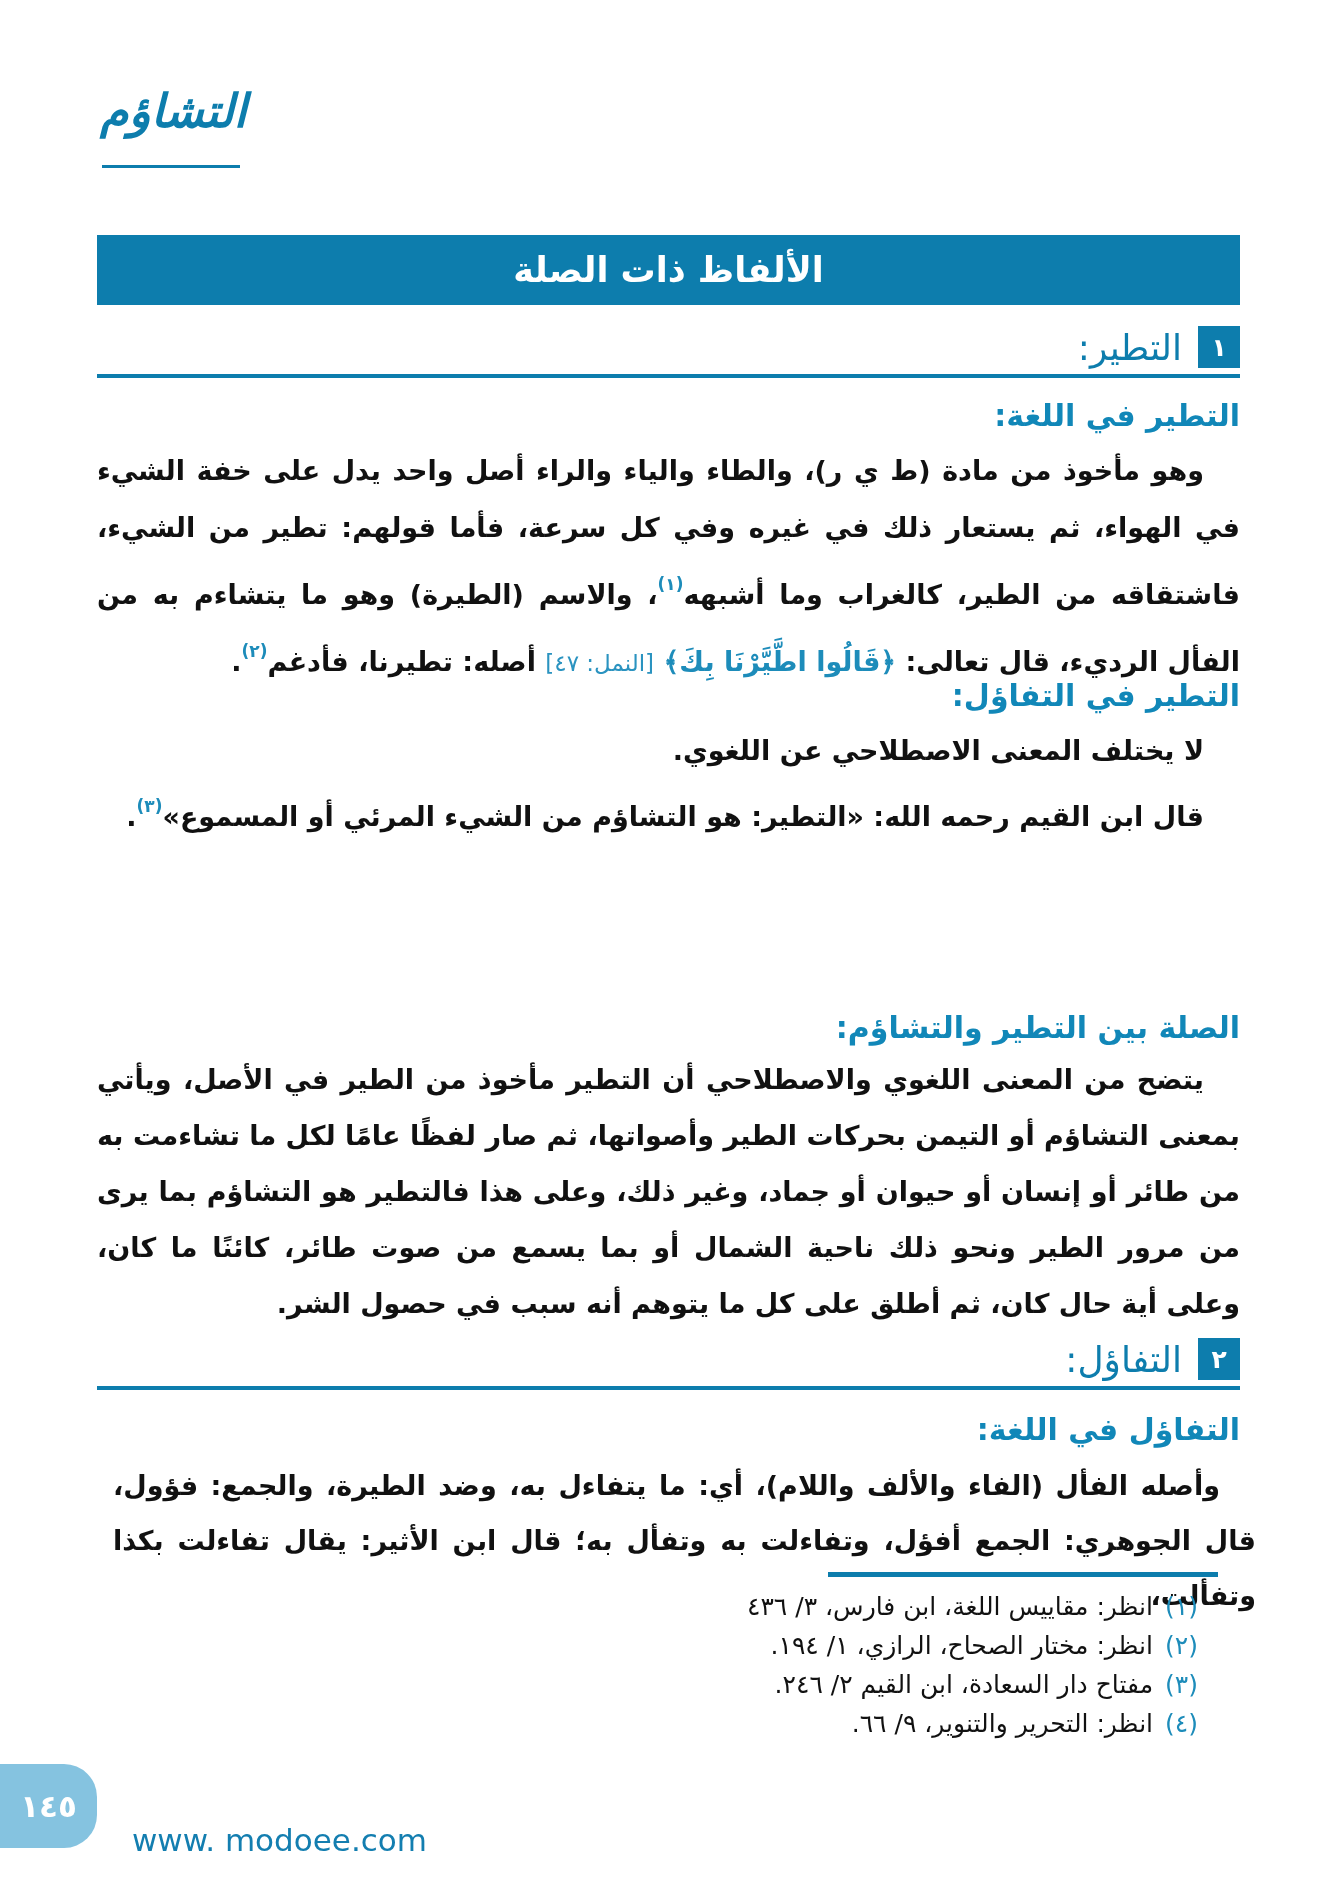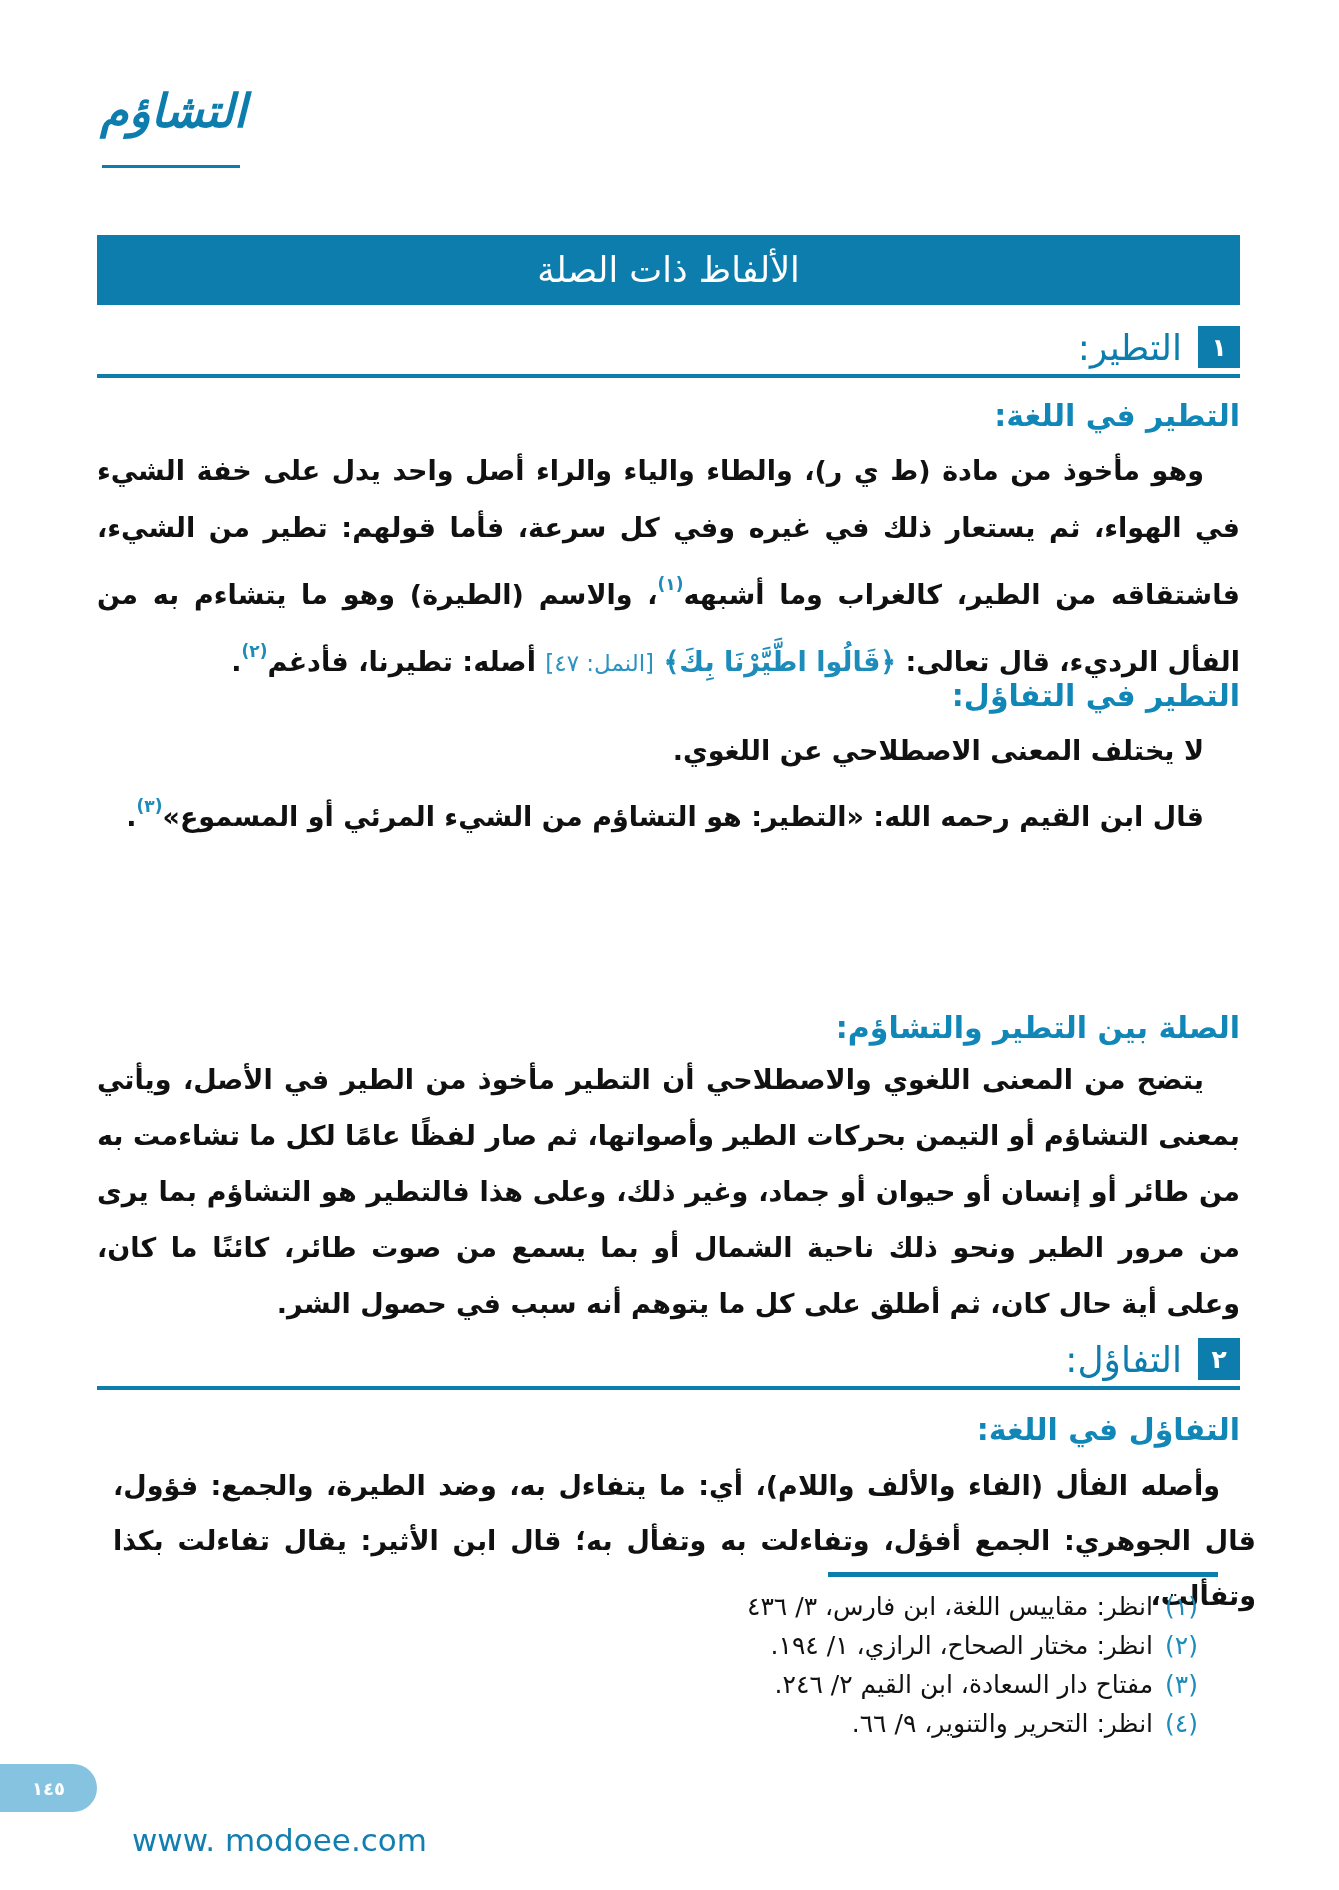--- a/index.html
+++ b/index.html
@@ -15,21 +15,21 @@
     direction:rtl; letter-spacing:-1px;
   }
   .header-underline {
     position:absolute; top:165px; left:102px; width:138px; height:3px;
     background:#0d7dad;
   }
   
   .title-bar {
     position:absolute; top:235px; left:97px; width:1143px; height:70px;
     background:#0d7dad; color:#ffffff; display:flex; align-items:center;
-    justify-content:center; font-size:35px; font-weight:normal; direction:rtl;
+    justify-content:center; font-size:35px; font-weight:bold; direction:rtl;
   }
   
   .section-row {
     position:absolute; right:99px; display:flex; flex-direction:row;
     direction:rtl; align-items:center; gap:16px; height:44px;
   }
   .section-row.sec1 { top:325px; }
   .section-row.sec2 { top:1337px; }
   .section-num-box {
     width:42px; height:42px; background:#0d7dad; color:#ffffff;
@@ -78,24 +78,24 @@
     position:absolute; top:1592px; right:141px; direction:rtl;
     font-size:25px; color:#111111;
   }
   .footnote-row {
     display:flex; direction:rtl; align-items:baseline; gap:12px;
     justify-content:flex-start; margin-bottom:9px; line-height:30px;
   }
   .fn-marker { color:#1d8cba; white-space:nowrap; }
   
   .footer-badge {
-    position:absolute; top:1764px; left:0; width:97px; height:48px;
+    position:absolute; top:1764px; left:0; width:97px; height:84px;
     background:#85c3e0; border-radius:0 33px 33px 0; color:#ffffff;
     display:flex; align-items:center; justify-content:center;
-    font-size:18px; font-weight:bold; direction:rtl;
+    font-size:31px; font-weight:bold; direction:rtl;
   }
   .footer-url {
     position:absolute; top:1822px; left:132px; color:#137eb0;
     font-size:31px; direction:ltr;
   }
 </style>
 </head>
 <body>
 
 <div class="page">

